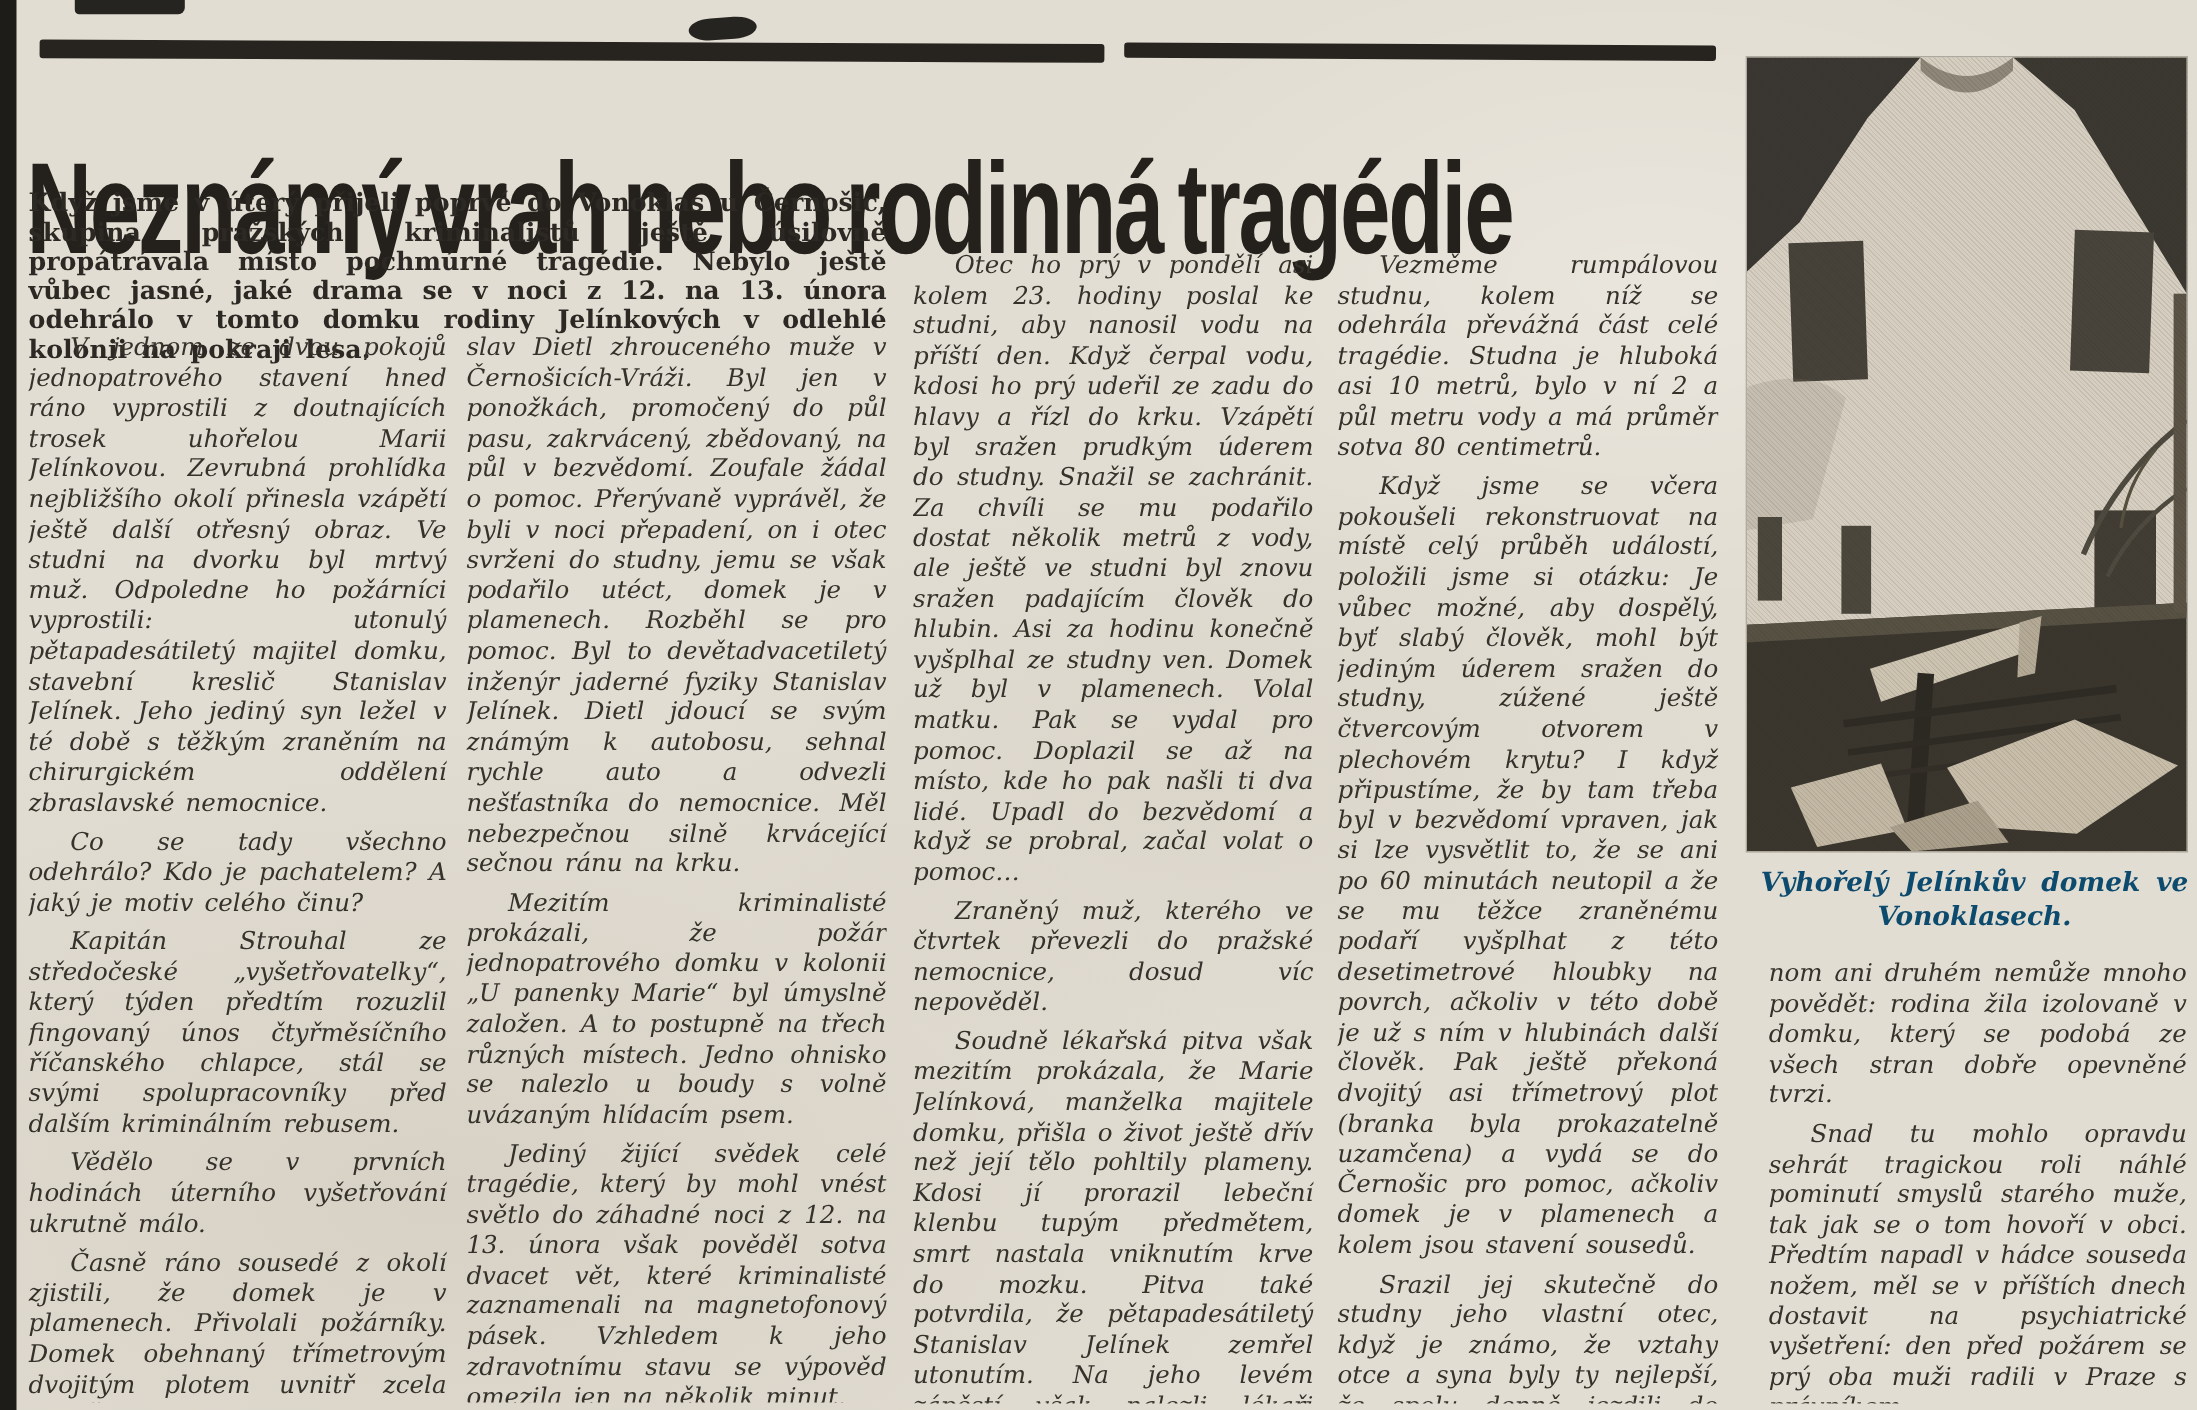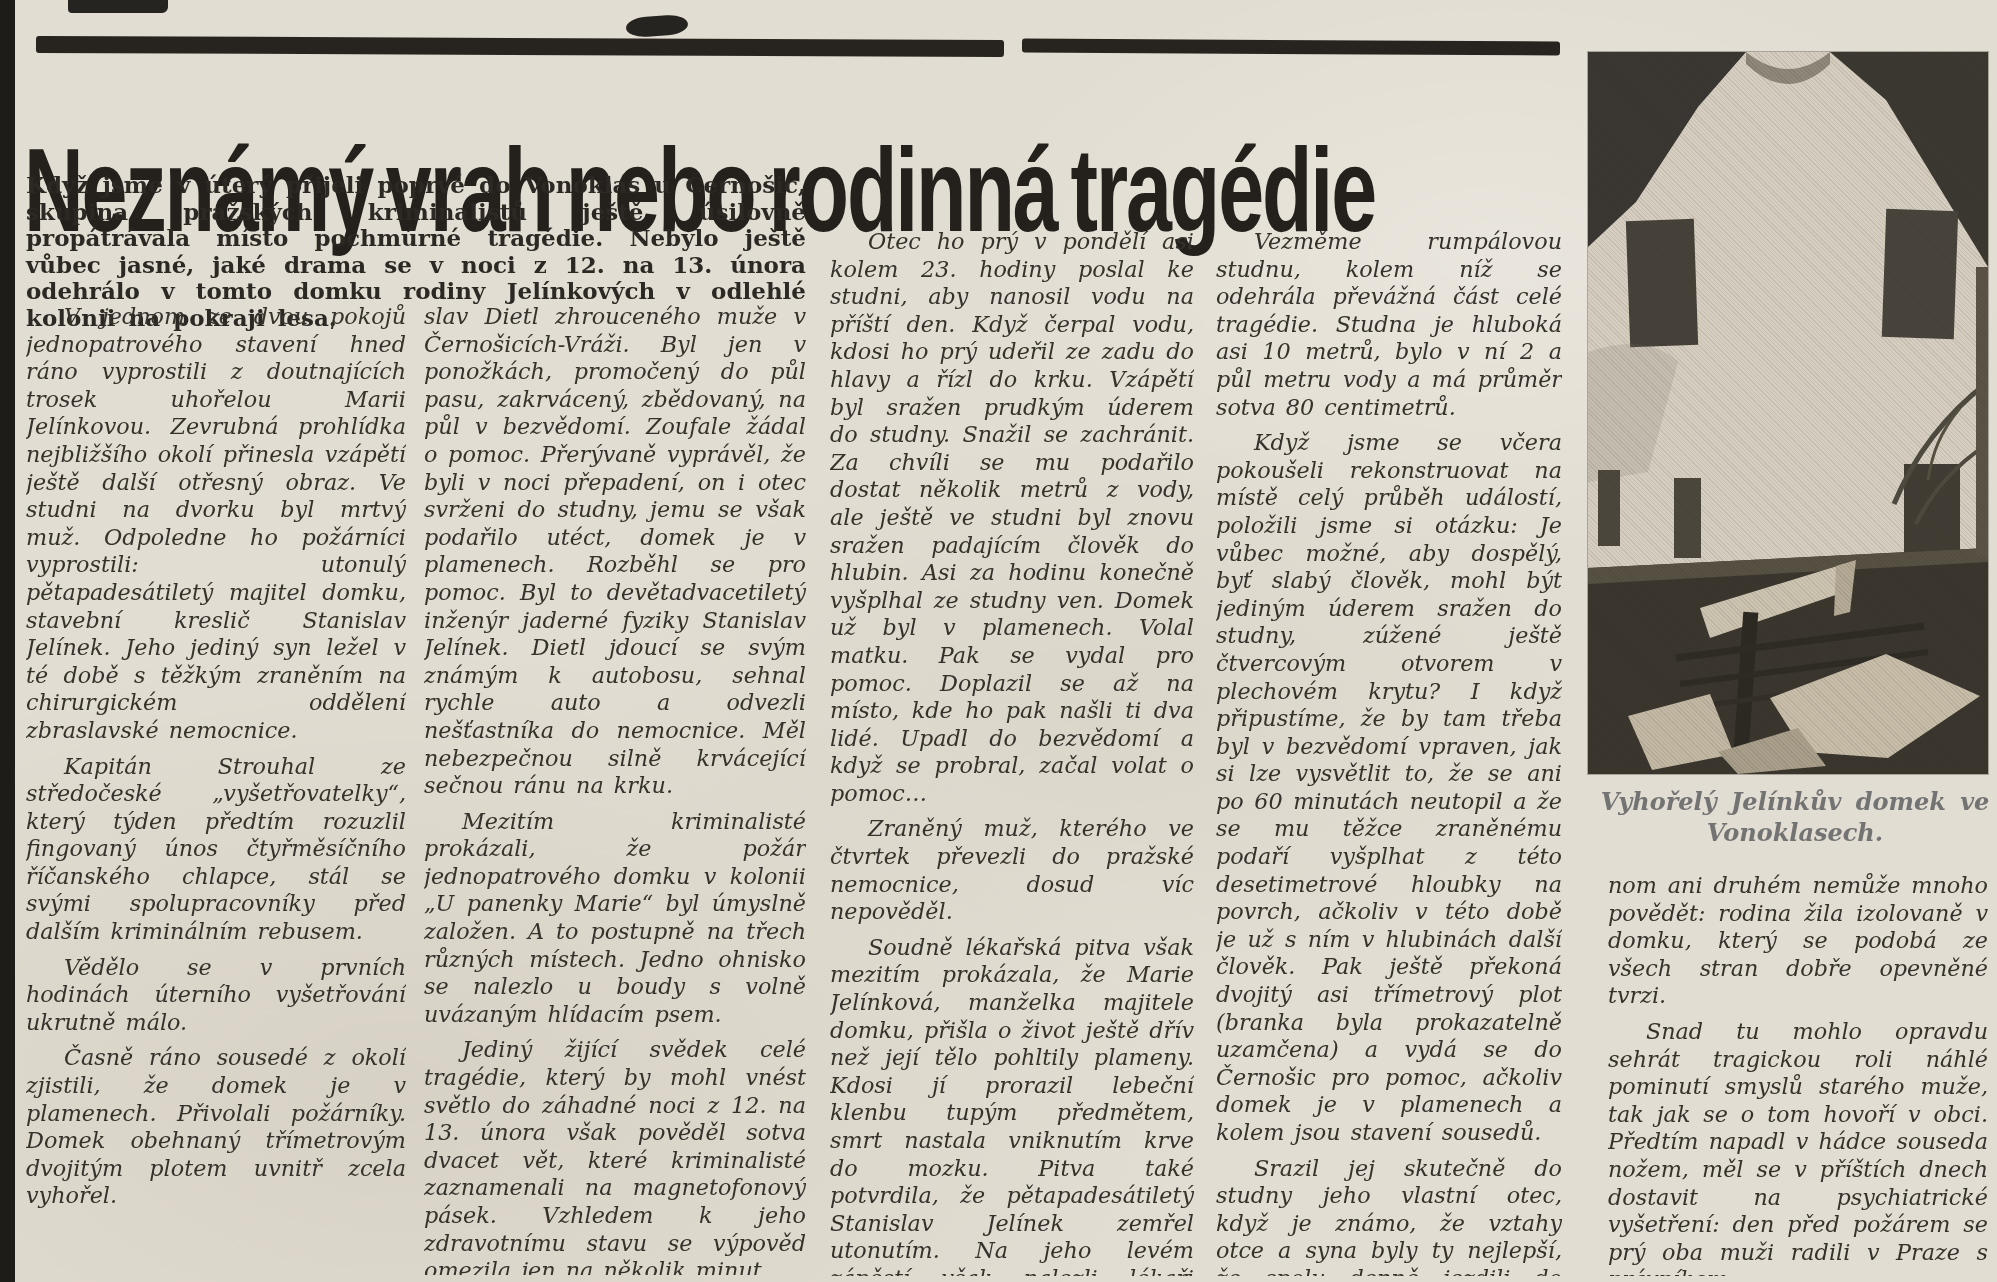--- a/index.html
+++ b/index.html
@@ -45,39 +45,40 @@
     background:#d6cfc1;overflow:hidden;box-shadow:0 0 0 1px rgba(60,55,45,.35);
   }
   .photo svg{display:block;width:100%;height:100%;}
   .halftone{
     position:absolute;inset:0;pointer-events:none;
     background:repeating-linear-gradient(45deg, rgba(45,38,26,.10) 0 1px, rgba(0,0,0,0) 1px 3px);
   }
   .caption{
     position:absolute;left:1600px;top:786px;width:390px;
     font-style:italic;font-weight:bold;font-size:24px;line-height:31px;
-    text-align:center;word-spacing:6px;color:#737373;
+    text-align:center;word-spacing:6px;color:#0c4a6e;
   }
 </style>
 </head>
 <body>
 
 <div class="edge-bar"></div>
 <div class="edge-mark m1"></div>
 <div class="edge-mark m2"></div>
 
 <div class="rule rule-left"></div>
 <div class="rule rule-right"></div>
 
 <h1 class="headline">Neznámý vrah nebo rodinná tragédie</h1>
 
 <div class="lead">Když jsme v úterý přijeli poprvé do Vonoklas u Černošic, skupina pražských kriminalistů ještě úsilovně propátrávala místo pochmúrné tragédie. Nebylo ještě vůbec jasné, jaké drama se v noci z 12. na 13. února odehrálo v tomto domku rodiny Jelínkových v odlehlé kolonii na pokraji lesa.</div>
 
 <div class="col col-1">
     <p class="ind">V jednom ze dvou pokojů jednopatrového stavení hned ráno vyprostili z doutnajících trosek uhořelou Marii Jelínkovou. Zevrubná prohlídka nejbližšího okolí přinesla vzápětí ještě další otřesný obraz. Ve studni na dvorku byl mrtvý muž. Odpoledne ho požárníci vyprostili: utonulý pětapadesátiletý majitel domku, stavební kreslič Stanislav Jelínek. Jeho jediný syn ležel v té době s těžkým zraněním na chirurgickém oddělení zbraslavské nemocnice.</p>
+    <p class="ind">Co se tady všechno odehrálo? Kdo je pachatelem? A jaký je motiv celého činu?</p>
     <p class="ind">Kapitán Strouhal ze středočeské „vyšetřovatelky“, který týden předtím rozuzlil fingovaný únos čtyřměsíčního říčanského chlapce, stál se svými spolupracovníky před dalším kriminálním rebusem.</p>
     <p class="ind">Vědělo se v prvních hodinách úterního vyšetřování ukrutně málo.</p>
     <p class="ind">Časně ráno sousedé z okolí zjistili, že domek je v plamenech. Přivolali požárníky. Domek obehnaný třímetrovým dvojitým plotem uvnitř zcela vyhořel.</p>
   </div>
 <div class="col col-2">
     <p>slav Dietl zhrouceného muže v Černošicích-Vráži. Byl jen v ponožkách, promočený do půl pasu, zakrvácený, zbědovaný, na půl v bezvědomí. Zoufale žádal o pomoc. Přerývaně vyprávěl, že byli v noci přepadení, on i otec svrženi do studny, jemu se však podařilo utéct, domek je v plamenech. Rozběhl se pro pomoc. Byl to devětadvacetiletý inženýr jaderné fyziky Stanislav Jelínek. Dietl jdoucí se svým známým k autobosu, sehnal rychle auto a odvezli nešťastníka do nemocnice. Měl nebezpečnou silně krvácející sečnou ránu na krku.</p>
     <p class="ind">Mezitím kriminalisté prokázali, že požár jednopatrového domku v kolonii „U panenky Marie“ byl úmyslně založen. A to postupně na třech různých místech. Jedno ohnisko se nalezlo u boudy s volně uvázaným hlídacím psem.</p>
     <p class="ind">Jediný žijící svědek celé tragédie, který by mohl vnést světlo do záhadné noci z 12. na 13. února však pověděl sotva dvacet vět, které kriminalisté zaznamenali na magnetofonový pásek. Vzhledem k jeho zdravotnímu stavu se výpověď omezila jen na několik minut.</p>
   </div>
 <div class="col col-3">

